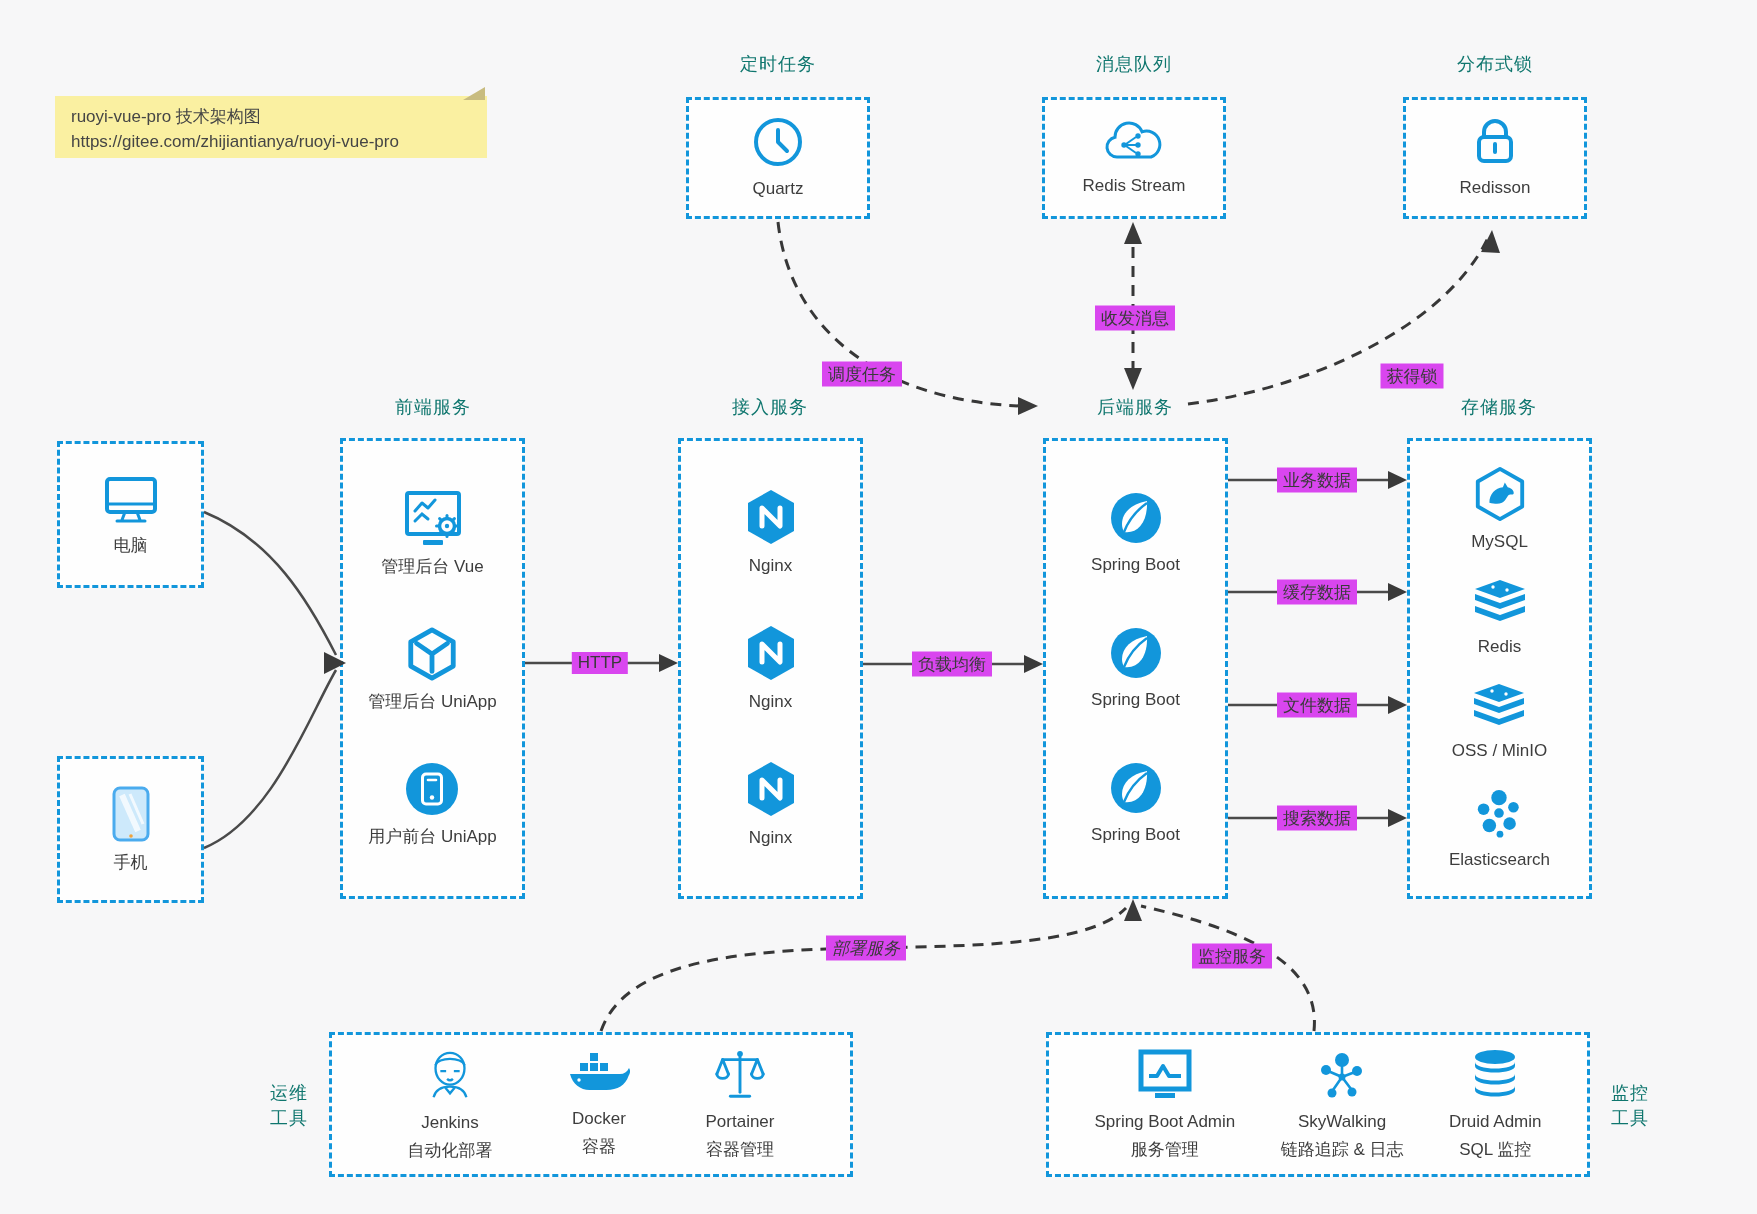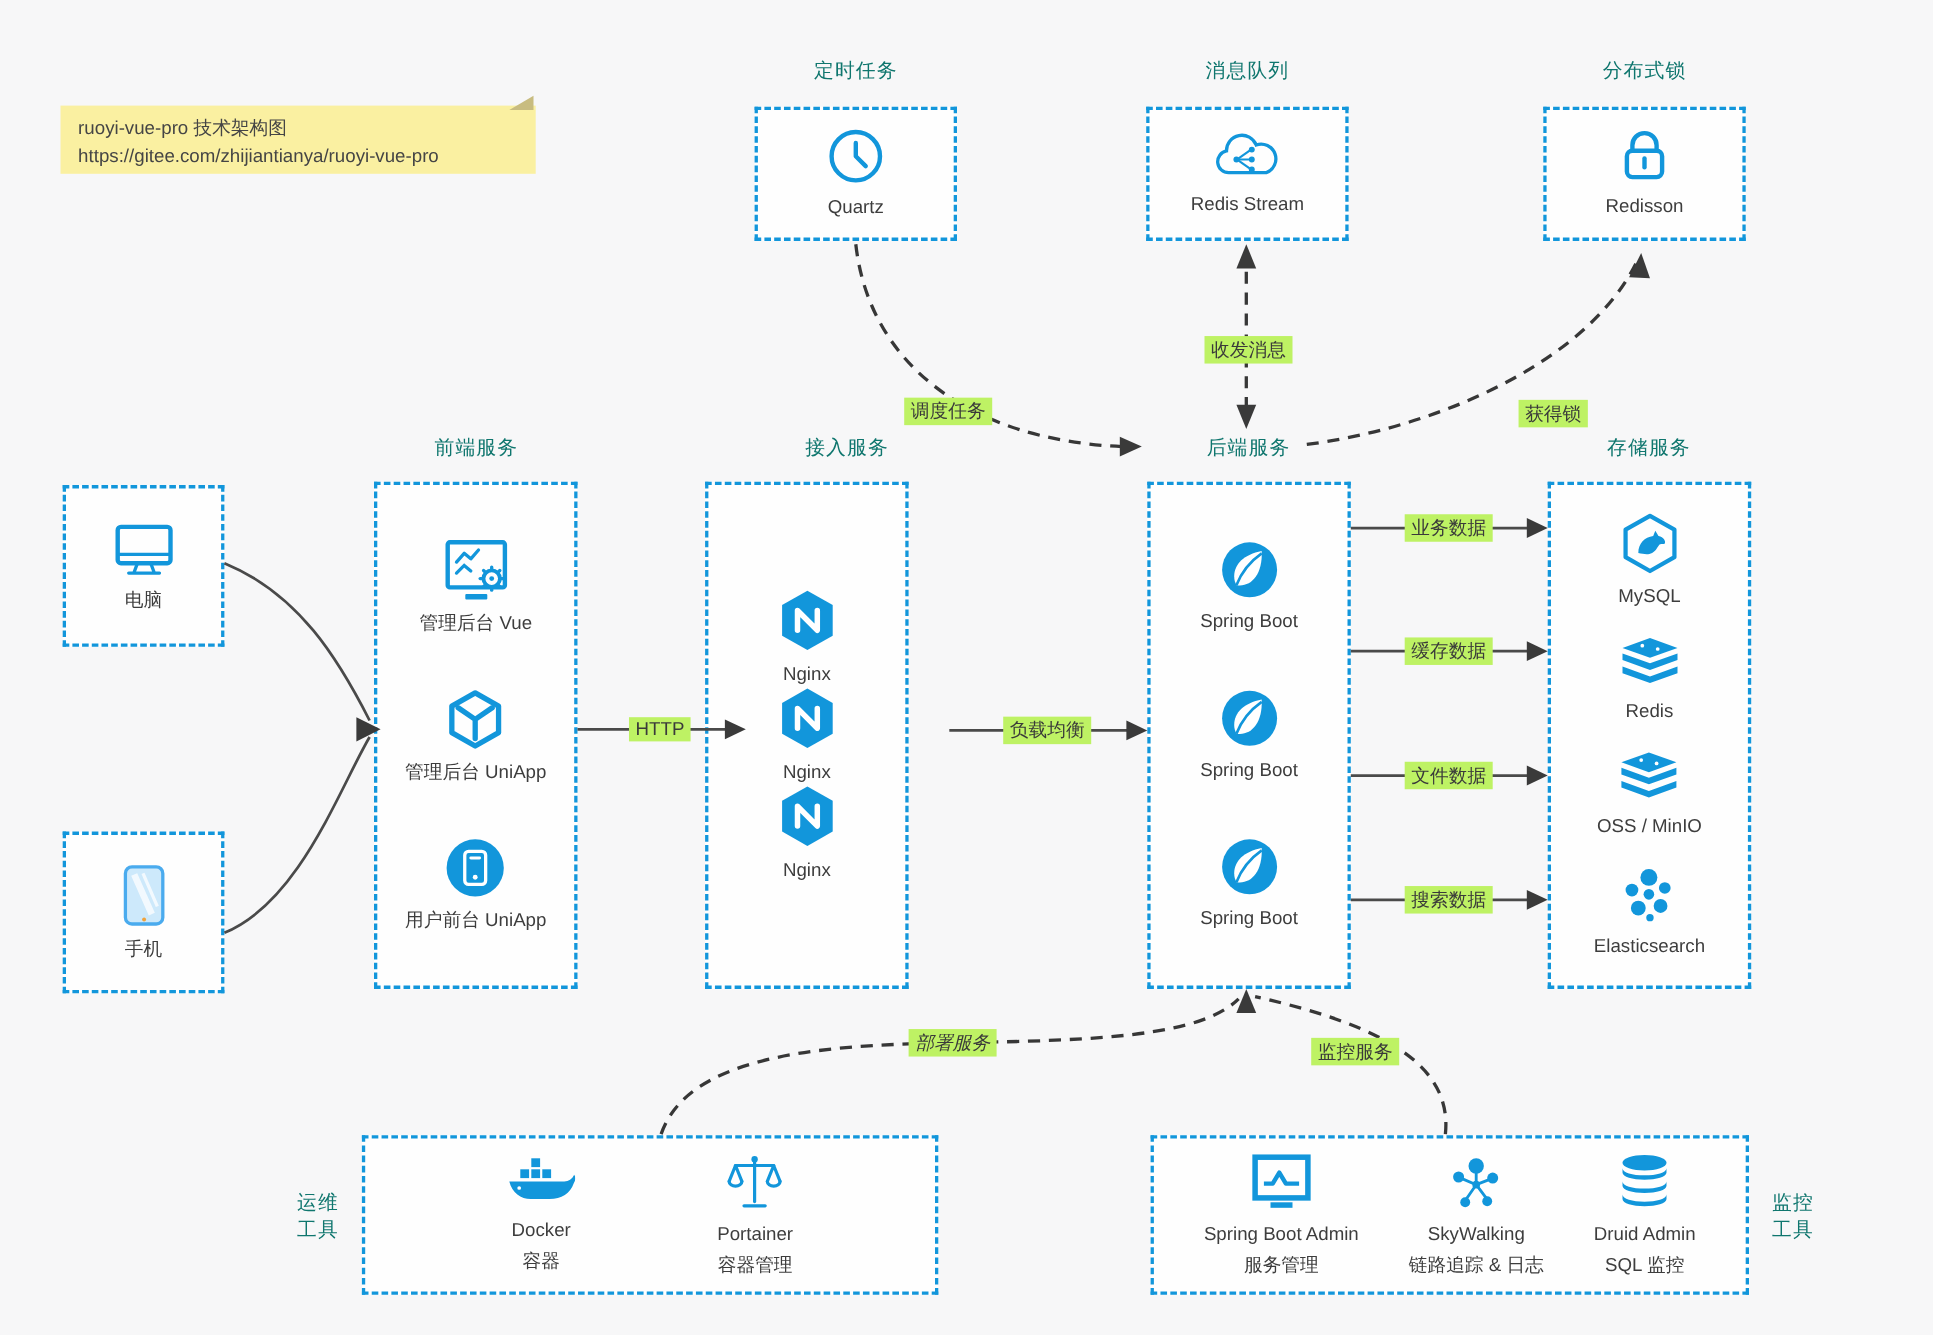--- a/index.html
+++ b/index.html
@@ -13,21 +13,21 @@
   .hbox { flex-direction:row; }
   .item { display:flex; flex-direction:column; align-items:center; gap:9px; }
   .lbl  { font-size:17px; color:#3d3d3d; white-space:nowrap; line-height:1.3; text-align:center; }
   .sub  { margin-top:-4px; }
 
   .gtitle { position:absolute; transform:translate(-50%,-50%); font-size:18px; font-weight:normal;
             color:#0f766e; white-space:nowrap; z-index:6; letter-spacing:1px; }
   .side-title { line-height:1.4; text-align:right; white-space:normal; }
 
   .edge-label { position:absolute; transform:translate(-50%,-50%); font-size:17px; color:#3a3a3a;
-                background:#bef264; padding:1px 6px; white-space:nowrap; z-index:6; }
+                background:#d946ef; padding:1px 6px; white-space:nowrap; z-index:6; }
 
   .note { position:absolute; left:55px; top:96px; width:432px; height:62px; background:#faf0a1;
           padding:9px 16px; z-index:3; }
   .note-line { font-size:17px; color:#454545; line-height:1.45; white-space:nowrap; }
   .note-fold { position:absolute; right:2px; top:-9px; width:0; height:0;
                border-left:22px solid transparent; border-bottom:13px solid #c8bc80; }
   svg.icon { display:block; }
 </style>
 </head>
 <body>
@@ -187,21 +187,21 @@
       <svg class="icon" width="56" height="56" viewBox="0 0 56 56">
         <circle cx="28" cy="28" r="26" fill="#1296db"></circle>
         <rect x="18.5" y="13" width="19" height="30" rx="3.5" fill="none" stroke="#ffffff" stroke-width="3"></rect>
         <path d="M24 19 H32" stroke="#ffffff" stroke-width="2.6" stroke-linecap="round"></path>
         <circle cx="28" cy="36.5" r="2.2" fill="#ffffff"></circle>
       </svg>
       <div class="lbl">用户前台 UniApp</div>
     </div>
   </div>
 
-  <div class="gbox" style="left:641px; top:438px; width:185px; height:461px;justify-content:center;">
+  <div class="gbox" style="left:678px; top:438px; width:185px; height:461px;">
     <div class="item">
       <svg class="icon" width="52" height="58" viewBox="0 0 52 58">
         <path d="M26 2 L49 15 V43 L26 56 L3 43 V15 Z" fill="#1296db"></path>
         <path d="M17 38 V20 L35 38 V20" fill="none" stroke="#ffffff" stroke-width="5" stroke-linecap="round" stroke-linejoin="round"></path>
       </svg>
       <div class="lbl">Nginx</div>
     </div>
     <div class="item">
       <svg class="icon" width="52" height="58" viewBox="0 0 52 58">
         <path d="M26 2 L49 15 V43 L26 56 L3 43 V15 Z" fill="#1296db"></path>
@@ -291,20 +291,34 @@
             <circle cx="17" cy="39" r="7"></circle>
             <circle cx="38" cy="37" r="6.5"></circle>
             <circle cx="28" cy="48" r="3.5"></circle>
         </g>
       </svg>
       <div class="lbl">Elasticsearch</div>
     </div>
   </div>
 
   <div class="gbox hbox" style="left:329px; top:1032px; width:524px; height:145px;">
+    <div class="item">
+      <svg class="icon" width="50" height="56" viewBox="0 0 50 58">
+        <g fill="none" stroke="#1296db" stroke-width="2.4">
+          <path d="M10 22 a15 16 0 1 1 30 0 c0 10 -7 17 -15 17 s-15 -7 -15 -17 Z"></path>
+          <path d="M10 19 c2 -9 28 -9 30 0"></path>
+          <path d="M8 52 c2 -8 8 -11 17 -11 s15 3 17 11"></path>
+          <path d="M20 42 l5 6 5 -6"></path>
+          <path d="M15 25 h6 M29 25 h6"></path>
+          <path d="M22 33 c2 2 4 2 6 0"></path>
+        </g>
+      </svg>
+      <div class="lbl">Jenkins</div>
+      <div class="lbl sub">自动化部署</div>
+    </div>
     <div class="item">
       <svg class="icon" width="62" height="48" viewBox="0 0 62 48">
         <g fill="#1296db">
           <rect x="12" y="12" width="8" height="8"></rect>
             <rect x="22" y="12" width="8" height="8"></rect>
             <rect x="32" y="12" width="8" height="8"></rect>
           <rect x="22" y="2" width="8" height="8"></rect>
           <path d="M2 23 h50 c4 0 7 -2 9 -6 c1.5 2 1.5 5 -0.5 8 c-3 9 -11 14 -22 14 h-17 c-9 0 -17 -6 -19.5 -16 Z"></path>
         </g>
         <circle cx="11" cy="29" r="1.7" fill="#ffffff"></circle>

